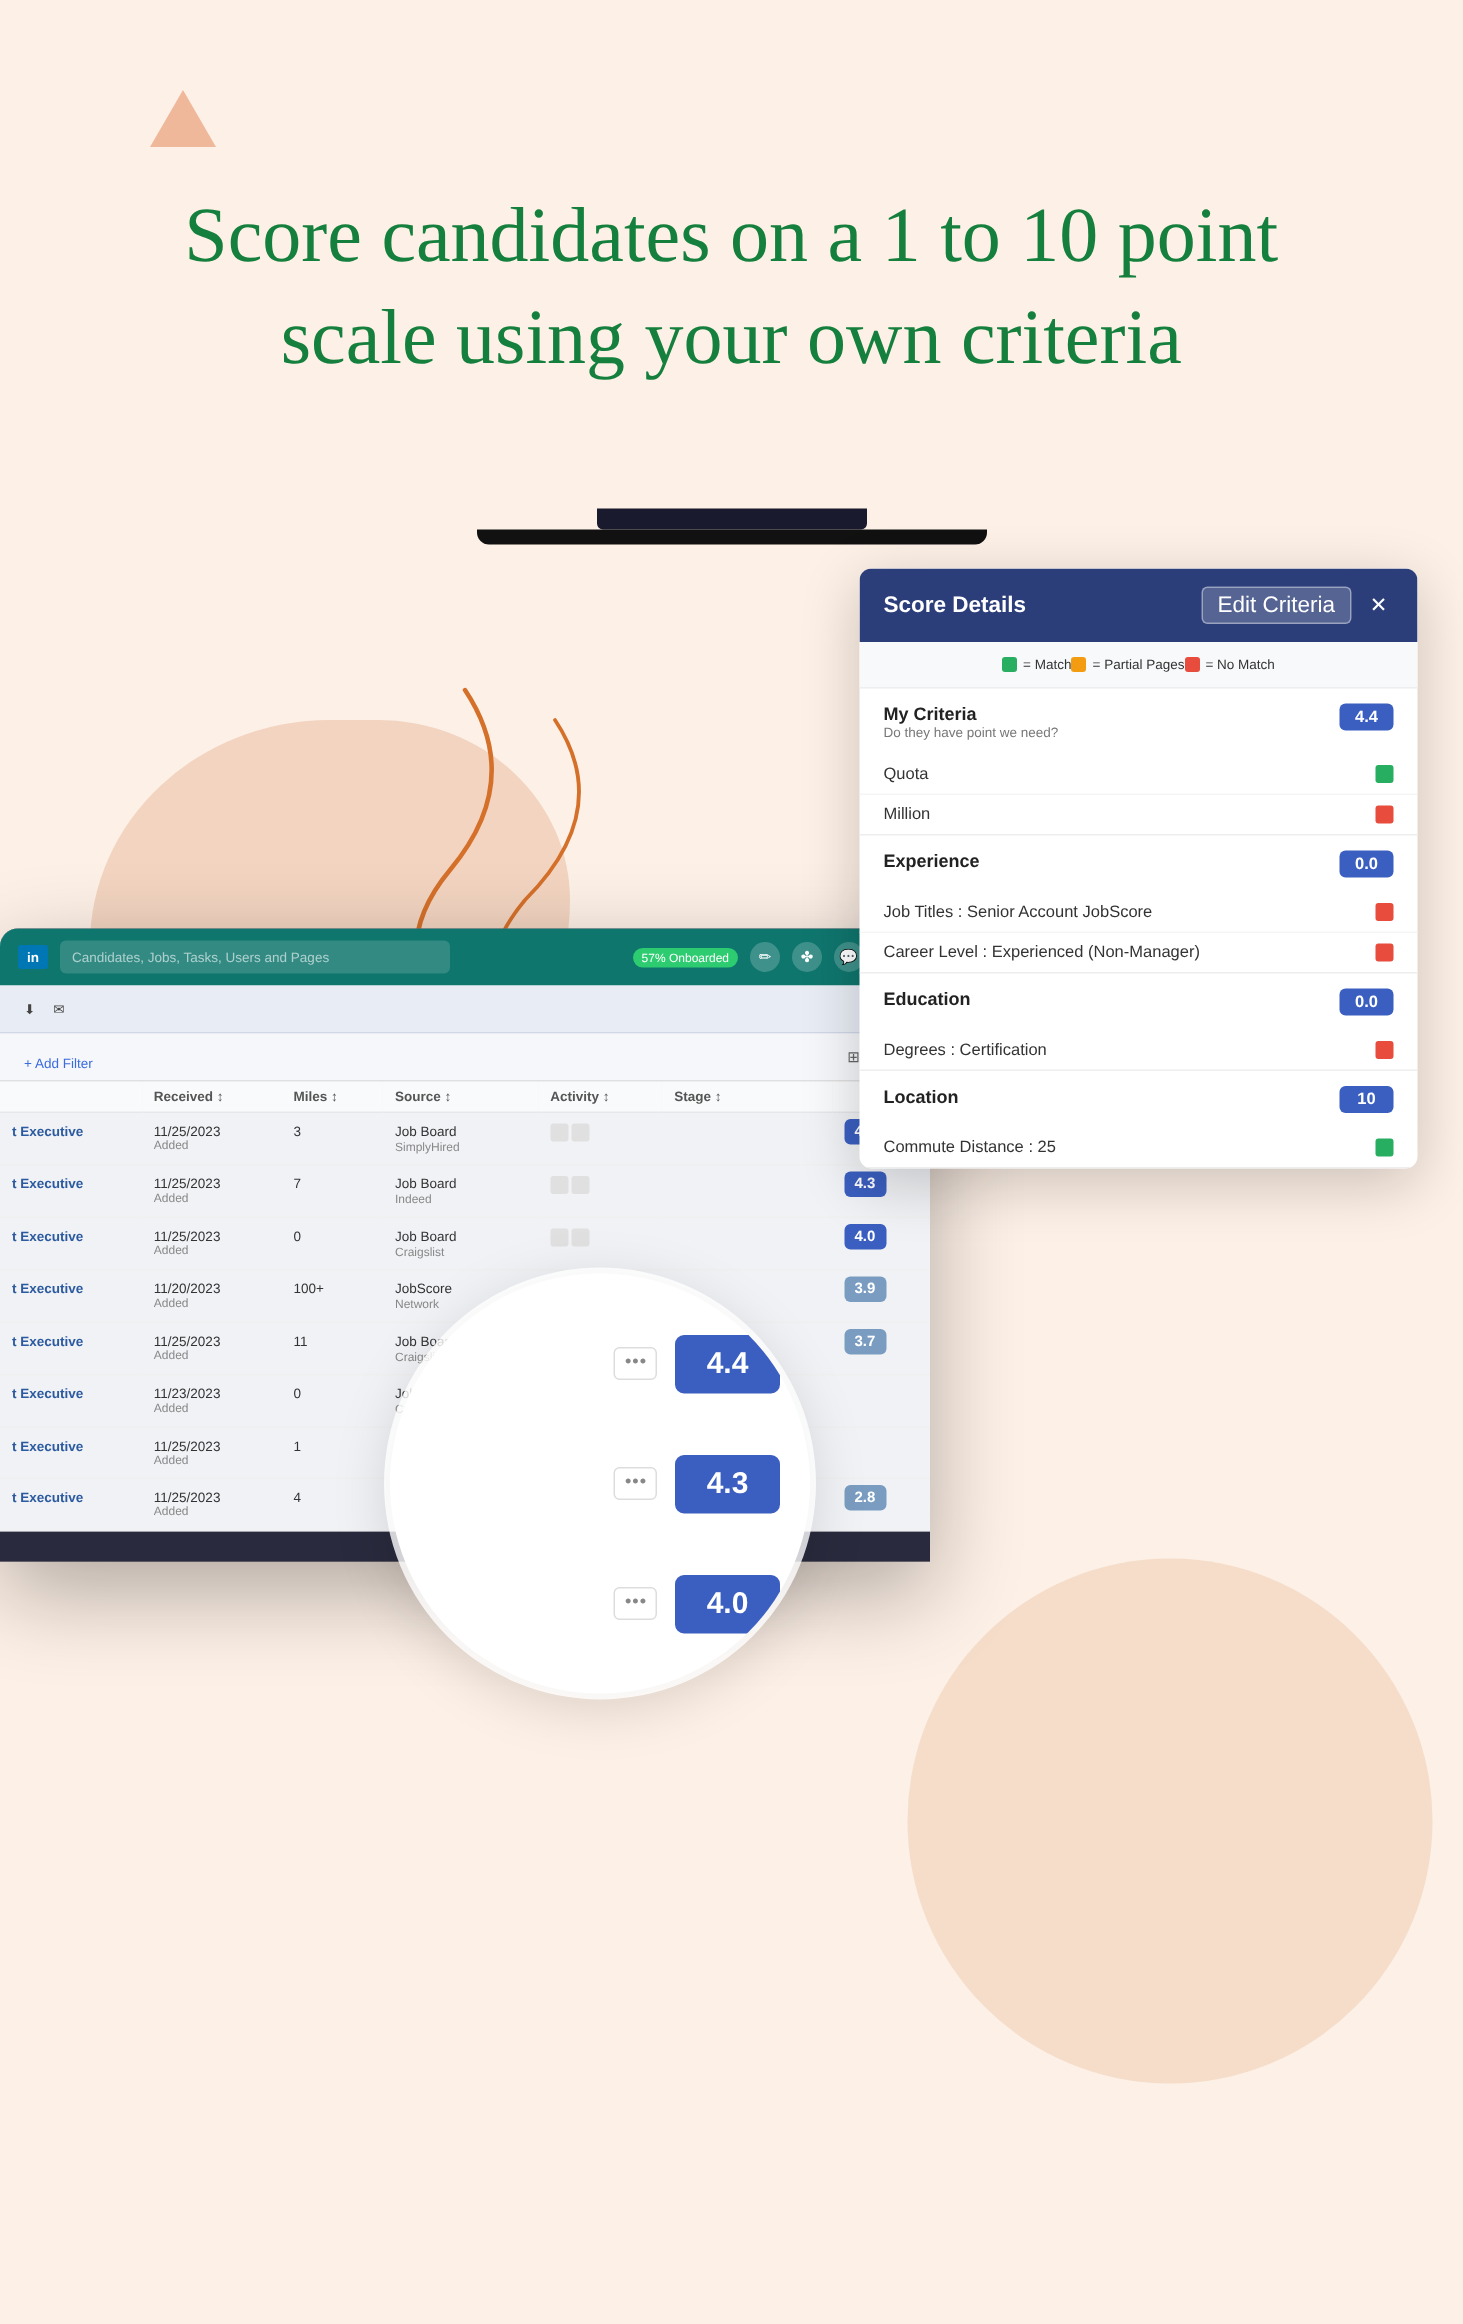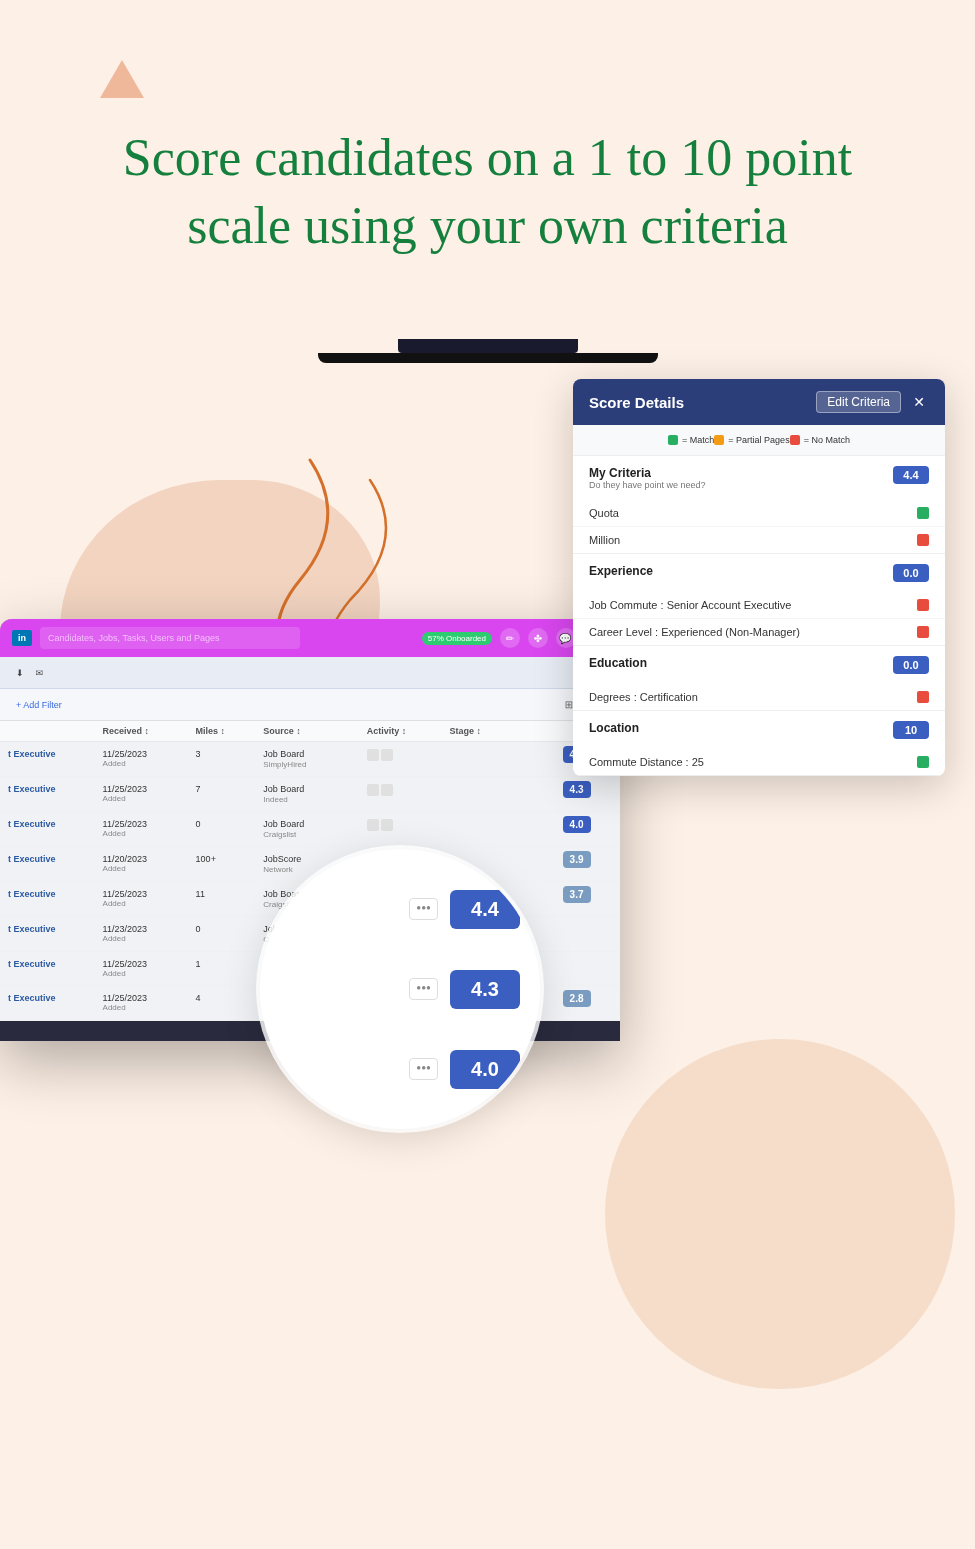--- a/index.html
+++ b/index.html
@@ -92,21 +92,21 @@
       border-radius: 12px 12px 0 0;
       overflow: hidden;
       box-shadow: 0 20px 60px rgba(0,0,0,0.3);
     }
     .laptop-screen {
       background: #f0f2f5;
       padding: 0;
       position: relative;
     }
     .laptop-topbar {
-      background: #d946ef;
+      background: #0f766e;
       height: 38px;
       display: flex;
       align-items: center;
       padding: 0 12px;
       gap: 8px;
     }
     .topbar-search {
       background: rgba(255,255,255,0.15);
       border-radius: 4px;
       height: 22px;
@@ -169,21 +169,21 @@
       align-items: center;
       justify-content: center;
       font-family: Arial, sans-serif;
     }
 
     .filter-bar {
       background: #f5f7fa;
       border-bottom: 1px solid #e0e0e0;
       padding: 6px 16px;
       display: flex;
-      align-items: center;
+      align-items: flex-end;
       gap: 10px;
       height: 32px;
     }
     .filter-bar-text {
       color: #3a6bdf;
       font-size: 9px;
       font-family: Arial, sans-serif;
     }
     .filter-icons {
       margin-left: auto;
@@ -332,21 +332,21 @@
       display: flex;
       align-items: center;
       gap: 8px;
     }
     .edit-criteria-btn {
       background: rgba(255,255,255,0.2);
       color: white;
       border: 1px solid rgba(255,255,255,0.4);
       border-radius: 4px;
       padding: 3px 10px;
-      font-size: 12px;
+      font-size: 15px;
       font-family: Arial, sans-serif;
       cursor: pointer;
     }
     .close-btn {
       color: white;
       font-size: 14px;
       cursor: pointer;
       width: 20px;
       height: 20px;
       display: flex;
@@ -544,21 +544,21 @@
       </div>
 
       <div class="criteria-section">
         <div class="criteria-header">
           <div class="criteria-label">
             <div class="criteria-name">Experience</div>
           </div>
           <span class="score-chip">0.0</span>
         </div>
         <div class="criteria-row">
-          <span class="criteria-row-label">Job Commute : Senior Account Executive</span>
+          <span class="criteria-row-label">Job Titles : Senior Account JobScore</span>
           <span class="match-dot match-red"></span>
         </div>
         <div class="criteria-row">
           <span class="criteria-row-label">Career Level : Experienced (Non-Manager)</span>
           <span class="match-dot match-red"></span>
         </div>
       </div>
 
       <div class="criteria-section">
         <div class="criteria-header">

